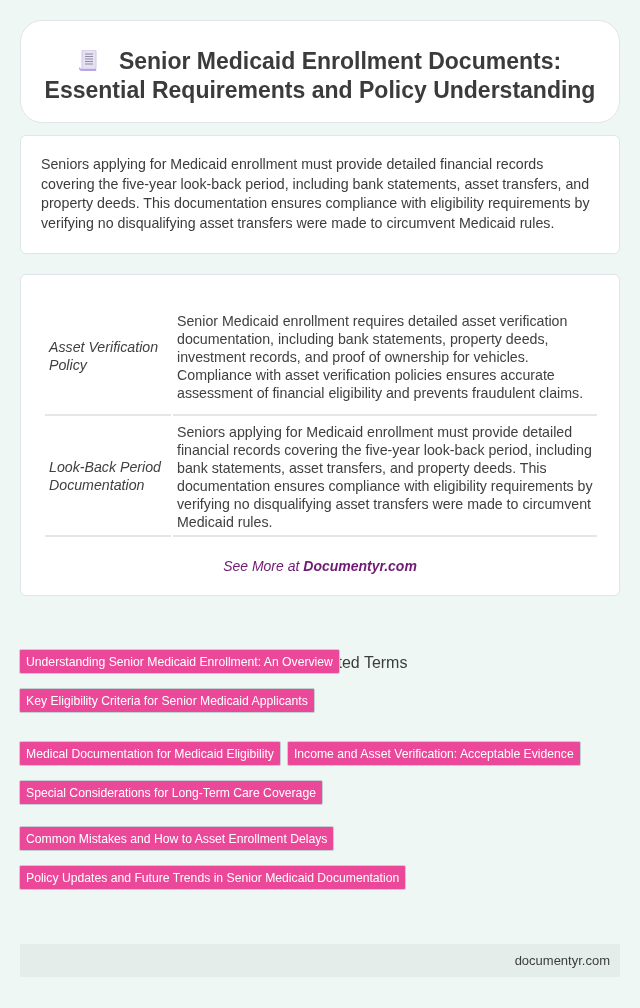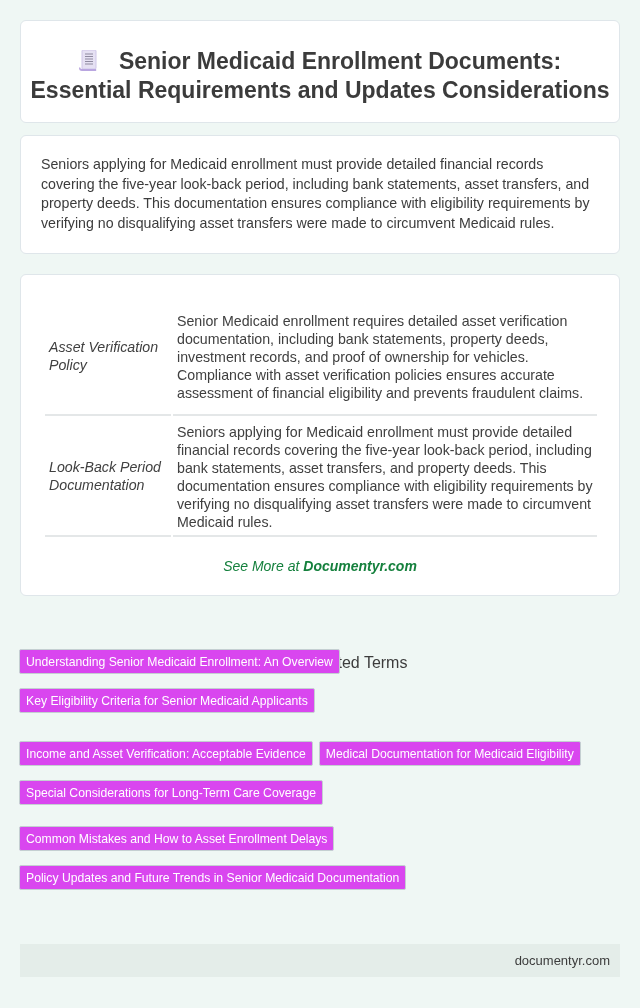--- a/index.html
+++ b/index.html
@@ -11,21 +11,21 @@
       position: relative;
     }
     .card {
       position: absolute;
       left: 20px;
       width: 600px;
       background: #ffffff;
       border: 1px solid #dfe6ea;
       border-radius: 6px;
     }
-    .title-card { top: 20px; height: 103px; }
+    .title-card { top: 20px; height: 103px; border-radius: 22px; }
     .title {
       position: absolute;
       left: 0; right: 0; top: 26px;
       text-align: center;
       font-size: 23px;
       line-height: 29px;
       color: #3b3b3b;
     }
     .title .doc-icon {
       display: inline-block;
@@ -55,42 +55,42 @@
     }
     td { vertical-align: middle; border-bottom: 2px solid #e4e7e8; }
     td.term { width: 126px; padding: 0 4px 0 4px; font-style: italic; }
     td.desc { padding: 6px 4px 4px 4px; }
     .see-more {
       position: absolute;
       left: 0; right: 0; top: 283px;
       text-align: center;
       font-size: 14px;
       font-style: italic;
-      color: #15803d;
+      color: #701a75;
     }
     .see-more b { font-weight: bold; }
     .related-title {
       position: absolute;
       left: 0; right: 0; top: 617px;
       text-align: center;
       font-size: 16px;
       color: #3c3c3c;
       margin-top: 37px;
     }
     .tags {
       position: absolute;
       left: 19px; top: 649px;
       width: 600px;
       display: flex;
       flex-wrap: wrap;
       column-gap: 6px;
       row-gap: 7px;
     }
     .tag {
-      background: #d946ef;
+      background: #ec4899;
       color: #ffffff;
       font-size: 12.2px;
       height: 25px;
       line-height: 25px;
       padding: 0 6px;
       border-radius: 2px;
       border: 1px solid #c4cfd1;
       white-space: nowrap;
       cursor: pointer;
     }
@@ -116,21 +116,21 @@
       <svg width="18" height="22" viewBox="0 0 18 22">
         <rect x="3" y="0" width="14" height="19" rx="1" fill="#e6e1f3" stroke="#cfc6e8" stroke-width="1"></rect>
         <line x1="6" y1="4" x2="14" y2="4" stroke="#8f8aa0" stroke-width="1"></line>
         <line x1="6" y1="6.5" x2="14" y2="6.5" stroke="#8f8aa0" stroke-width="1"></line>
         <line x1="6" y1="9" x2="14" y2="9" stroke="#8f8aa0" stroke-width="1"></line>
         <line x1="6" y1="11.5" x2="14" y2="11.5" stroke="#8f8aa0" stroke-width="1"></line>
         <line x1="6" y1="14" x2="14" y2="14" stroke="#8f8aa0" stroke-width="1"></line>
         <path d="M0 18 Q0 21 3 21 L16 21 Q18 21 17 19 L3 19 Q1 19 1 17 Z" fill="#b9a6e0"></path>
       </svg>
     </span><span>Senior Medicaid Enrollment Documents:</span><br>
-    <span>Essential Requirements and Updates Considerations</span>
+    <span>Essential Requirements and Policy Understanding</span>
   </h1>
 </div>
 
 <div class="card summary-card">
   <p class="summary">Seniors applying for Medicaid enrollment must provide detailed financial records covering the five-year look-back period, including bank statements, asset transfers, and property deeds. This documentation ensures compliance with eligibility requirements by verifying no disqualifying asset transfers were made to circumvent Medicaid rules.</p>
 </div>
 
 <div class="card table-card">
   <table>
     <tbody>
@@ -151,22 +151,22 @@
 
 <h2 class="related-title" style="font-weight:normal;">Important Related Terms</h2>
 
 <div class="tags">
   <span class="tag">Understanding Senior Medicaid Enrollment: An Overview</span>
   <div class="row-break"></div>
   <span class="tag">Key Eligibility Criteria for Senior Medicaid Applicants</span>
   <div class="row-break"></div>
   <div class="row-break"></div>
   <div class="row-break"></div>
+  <span class="tag">Medical Documentation for Medicaid Eligibility</span>
   <span class="tag">Income and Asset Verification: Acceptable Evidence</span>
-  <span class="tag">Medical Documentation for Medicaid Eligibility</span>
   <div class="row-break"></div>
   <span class="tag">Special Considerations for Long-Term Care Coverage</span>
   <div class="row-break"></div>
   <div class="row-break"></div>
   <span class="tag">Common Mistakes and How to Asset Enrollment Delays</span>
   <div class="row-break"></div>
   <span class="tag">Policy Updates and Future Trends in Senior Medicaid Documentation</span>
 </div>
 
 <div class="footer">

